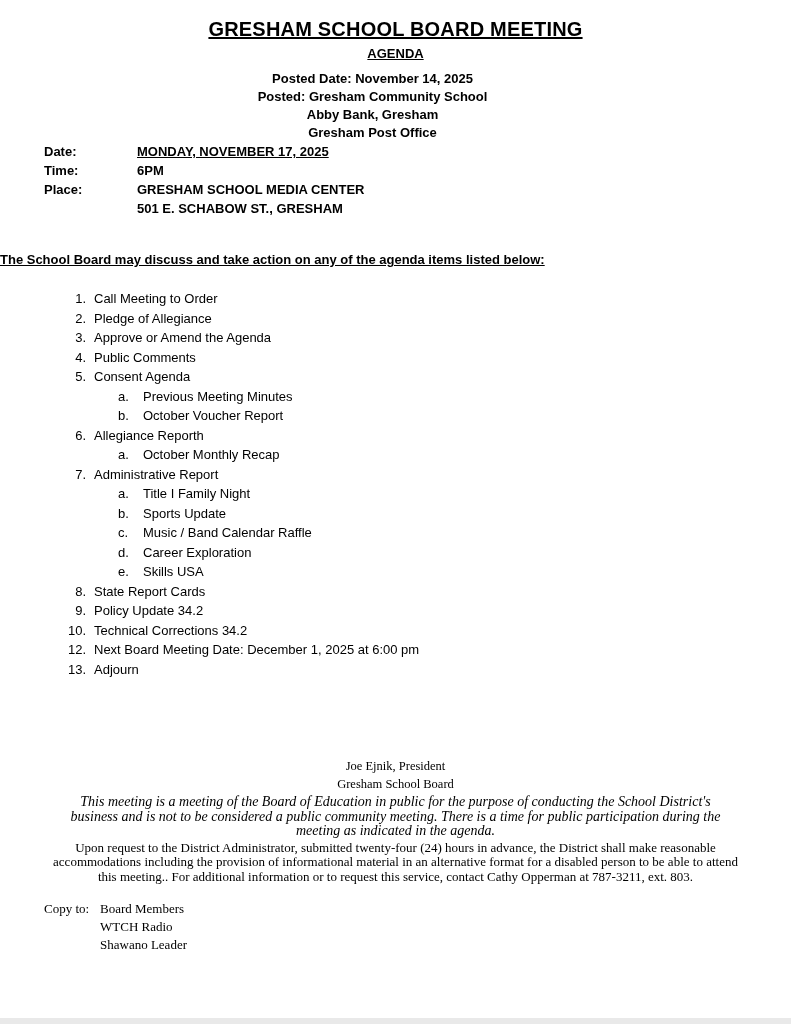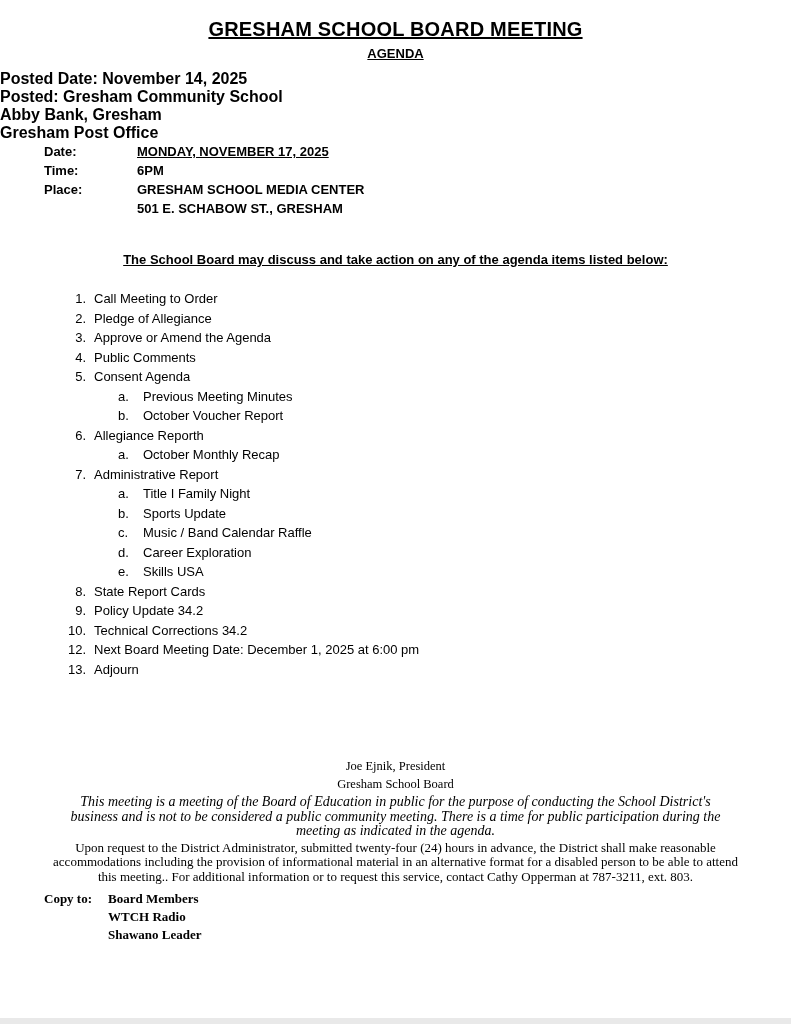--- a/index.html
+++ b/index.html
@@ -27,36 +27,35 @@
     text-align: center;
     font-size: 13px;
     font-weight: bold;
     text-decoration: underline;
     line-height: 18px;
     margin-top: 3px;
   }
   .posted-block {
     margin-top: 7px;
     margin-right: 46px;
-    text-align: left;
-    font-size: 16px;
+    text-align: center;
+    font-size: 13px;
     font-weight: bold;
     line-height: 18px;
   }
   .meeting-info {
     margin-left: 44px;
     font-size: 13px;
     font-weight: bold;
     line-height: 19px;
   }
   .mi-row { display: grid; grid-template-columns: 93px auto; }
   .mi-value.u { text-decoration: underline; }
   .notice {
     margin-top: 33px;
-    text-align: center;
     font-size: 13px;
     font-weight: bold;
     text-decoration: underline;
     line-height: 18px;
   }
   .agenda {
     margin-top: 20px;
     margin-left: 60px;
     font-size: 13px;
     line-height: 19.5px;
@@ -86,29 +85,29 @@
     margin: 2px auto 0 auto;
   }
   .footer-accommodation {
     font-style: normal;
     font-size: 13px;
     line-height: 14.5px;
     max-width: 700px;
     margin: 2px auto 0 auto;
   }
   .copy-to {
-    margin-top: 6px;
+    margin-top: 16px;
     margin-left: 44px;
     font-family: "Liberation Serif", serif;
     font-size: 13px;
-    font-weight: bold;
+    font-weight: normal;
     line-height: 18px;
     display: grid;
     grid-template-columns: 56px auto;
-    column-gap: 8px;
+    column-gap: 0px;
   }
   .copy-to .recipients div { margin-bottom: 0; }
   .page-edge {
     position: absolute;
     left: 0; right: 0; bottom: 0;
     height: 6px;
     background: #e9e9e9;
   }
 </style>
 </head>

